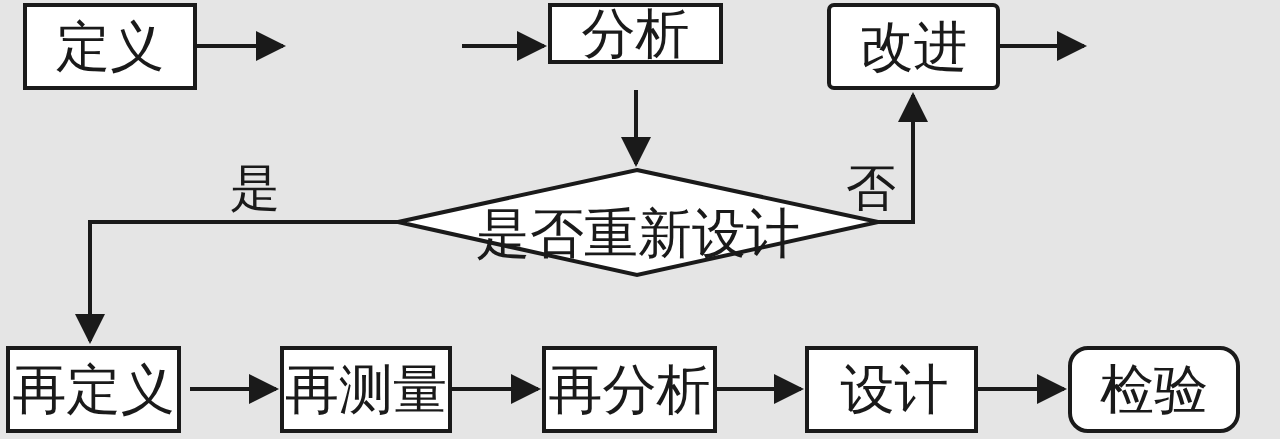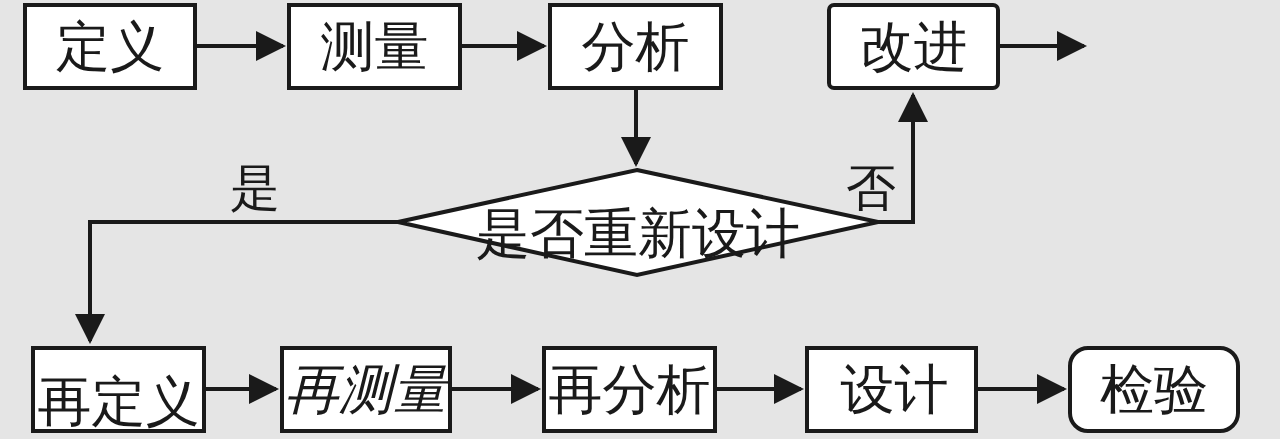--- a/index.html
+++ b/index.html
@@ -55,26 +55,26 @@
     font-size: 50px;
     line-height: 56px;
     z-index: 3;
   }
   .branch-label.yes { left: 220px; top: 160px; }
   .branch-label.no  { left: 836px; top: 160px; }
 
   
   .n-define  { left: 23px;   top: 3px; width: 174px; height: 87px; }
   .n-measure { left: 287px;  top: 3px; width: 175px; height: 87px; }
-  .n-analyze { left: 548px;  top: 3px; width: 175px; height: 87px; }
+  .n-analyze { left: 548px;  top: 3px; width: 175px; height: 61px; }
   .n-improve { left: 827px;  top: 3px; width: 173px; height: 87px; border-radius: 7px; }
   .n-control { left: 1088px; top: 3px; width: 175px; height: 87px; }
   
-  .n-redefine  { left: 31px;   top: 346px; width: 175px; height: 87px; align-items: flex-end; }
-  .n-remeasure { left: 280px;  top: 346px; width: 172px; height: 87px; font-style: italic; }
+  .n-redefine  { left: 6px;   top: 346px; width: 175px; height: 87px; }
+  .n-remeasure { left: 280px;  top: 346px; width: 172px; height: 87px; }
   .n-reanalyze { left: 542px;  top: 346px; width: 175px; height: 87px; }
   .n-design    { left: 805px;  top: 346px; width: 173px; height: 87px; padding-left: 6px; }
   .n-verify    { left: 1068px; top: 346px; width: 172px; height: 87px; border-radius: 20px; }
 </style>
 </head>
 <body>
 
 <div class="stage">
 
   <svg class="wires" width="1280" height="439" viewBox="0 0 1280 439">
@@ -98,23 +98,20 @@
 
     <line x1="190" y1="389" x2="276" y2="389" stroke="#1a1a1a" stroke-width="4" marker-end="url(#ah)"></line>
     <line x1="452" y1="389" x2="538" y2="389" stroke="#1a1a1a" stroke-width="4" marker-end="url(#ah)"></line>
     <line x1="717" y1="389" x2="801" y2="389" stroke="#1a1a1a" stroke-width="4" marker-end="url(#ah)"></line>
     <line x1="978" y1="389" x2="1064" y2="389" stroke="#1a1a1a" stroke-width="4" marker-end="url(#ah)"></line>
   </svg>
 
   <div class="node n-define">
     <span>定义</span>
   </div>
-  <div class="node n-measure">
-    <span>测量</span>
-  </div>
   <div class="node n-analyze">
     <span>分析</span>
   </div>
   <div class="node n-improve">
     <span>改进</span>
   </div>
 
   <div class="diamond-label">是否重新设计</div>
   <div class="branch-label yes">是</div>
   <div class="branch-label no">否</div>

